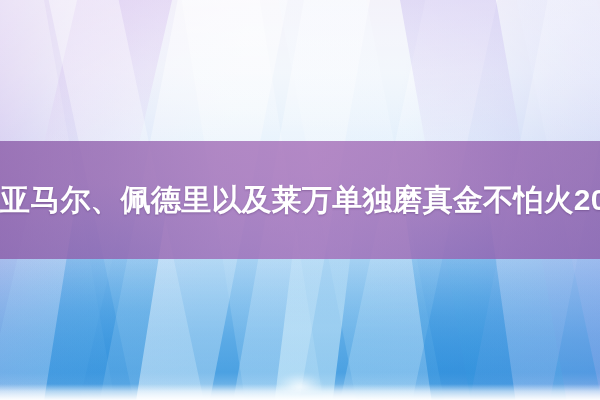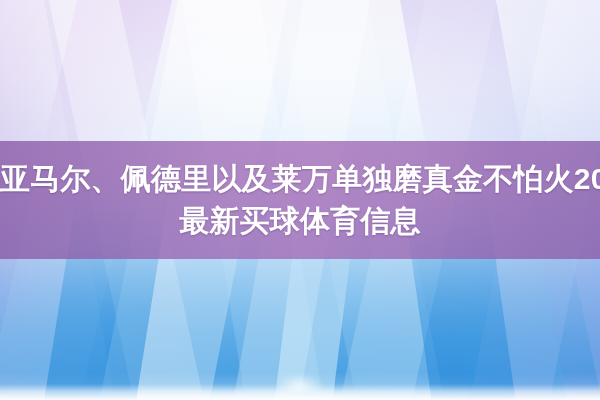--- a/index.html
+++ b/index.html
@@ -205,16 +205,15 @@
 
     <div class="facet" style="left:286px; top:50%; height:54%; width:58px; transform: skewX(-7deg);
                 background: linear-gradient(to bottom, rgba(255,255,255,0.0), rgba(225,245,252,0.45) 60%, rgba(210,240,252,0.55));"></div>
   </div>
 
   <div class="bottom-fade"></div>
   <div class="bottom-smudge"></div>
 
   <div class="text-band">
     <div class="headline headline-line1">亚马尔、佩德里以及莱万单独磨真金不怕火2024</div>
-    <div class="headline headline-line2">最新买球体育信息</div>
   </div>
 
 </div>
 
 </body></html>

